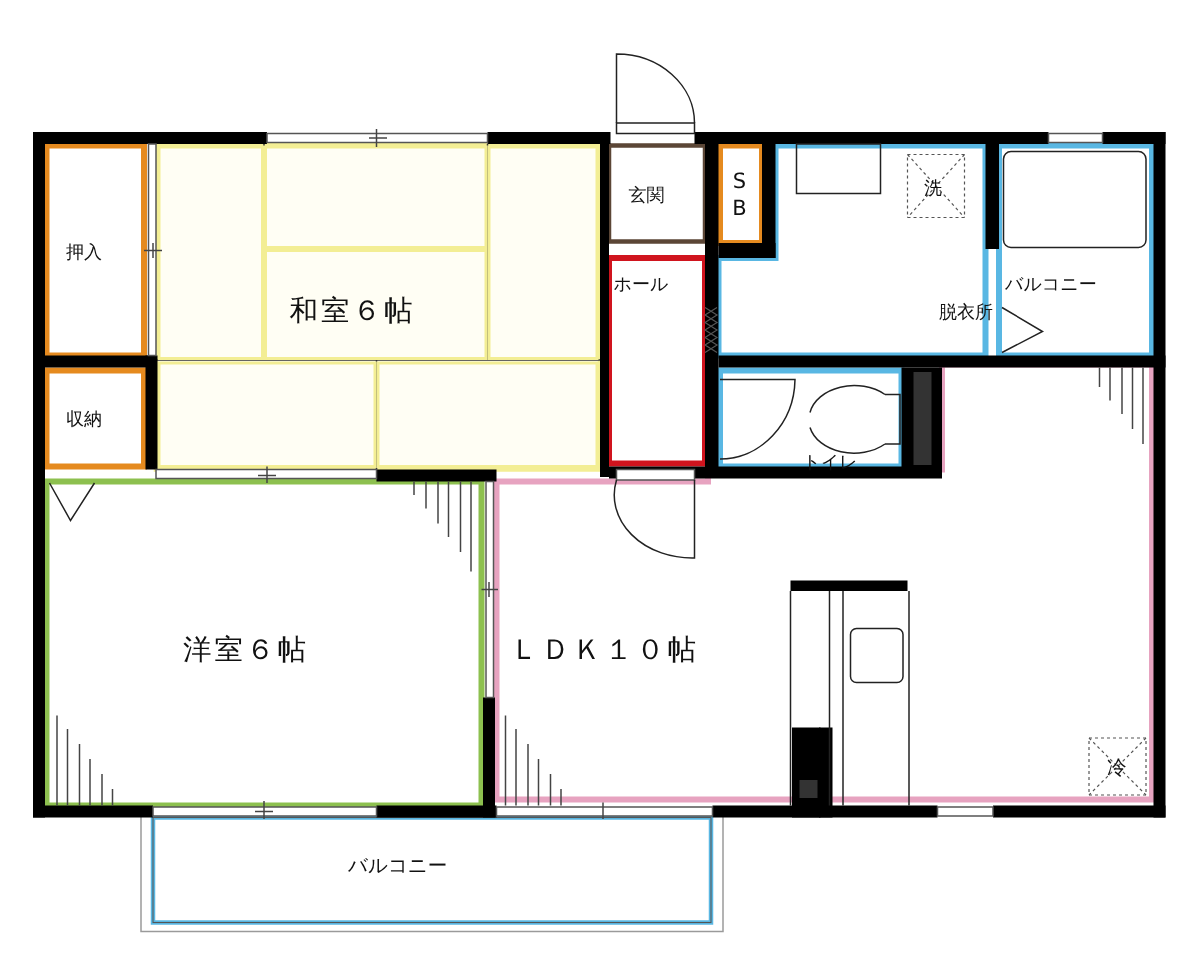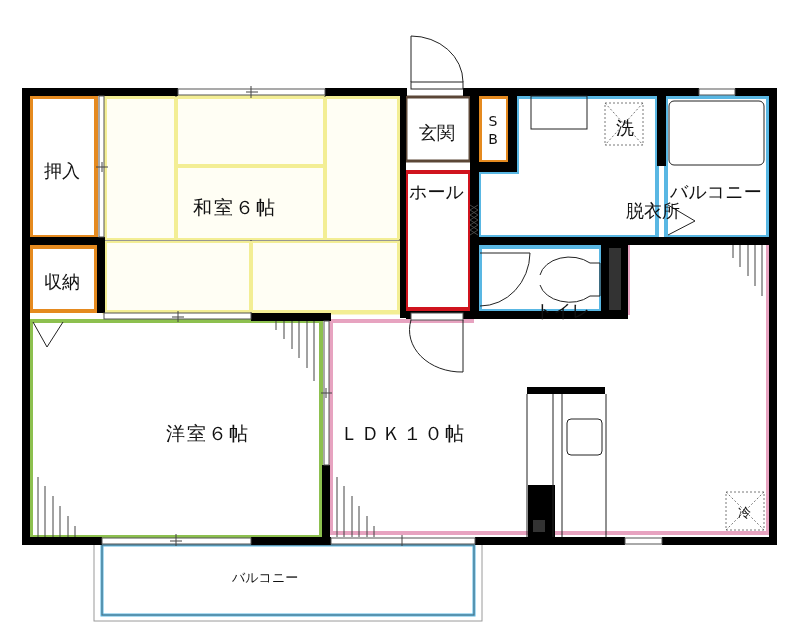--- a/index.html
+++ b/index.html
@@ -1,21 +1,21 @@
 <!DOCTYPE html>
 <html><head>
 <meta charset="utf-8">
 <style>
   html, body { margin:0; padding:0; background:#ffffff; }
   body { width:800px; height:635px; position:relative; overflow:hidden;
          font-family:"DejaVu Sans", "Liberation Sans", sans-serif; }
   #plan { position:absolute; left:0; top:0; width:800px; height:635px; }
   .lbl { position:absolute; color:#111; white-space:nowrap; line-height:1; }
   .lbl-lg { font-size:19px; letter-spacing:2px; }
-  .lbl-md { font-size:18px; }
+  .lbl-md { font-size:12px; }
   .lbl-sm { font-size:13px; }
   .vert { writing-mode:vertical-rl; text-orientation:upright; font-size:14px; letter-spacing:2px; }
 </style>
 </head>
 <body>
 
 <svg id="plan" viewBox="0 0 800 635" xmlns="http://www.w3.org/2000/svg">
 
   <g>
     <rect x="94" y="541" width="388" height="80" fill="none" stroke="#9a9a9a" stroke-width="1"></rect>
@@ -195,21 +195,21 @@
     <line x1="374" y1="526" x2="374" y2="537"></line>
     <line x1="733" y1="245" x2="733" y2="258"></line>
     <line x1="740" y1="245" x2="740" y2="267"></line>
     <line x1="748" y1="245" x2="748" y2="276"></line>
     <line x1="755" y1="245" x2="755" y2="286"></line>
     <line x1="762" y1="245" x2="762" y2="296"></line>
   </g>
 </svg>
 
 <div class="lbl lbl-lg" style="left:193px;top:198px;">和室６帖</div>
-<div class="lbl lbl-lg" style="left:122px;top:424px;margin-left:44px;">洋室６帖</div>
+<div class="lbl lbl-lg" style="left:122px;top:424px;">洋室６帖</div>
 <div class="lbl lbl-lg" style="left:340px;top:424px;">ＬＤＫ１０帖</div>
 <div class="lbl lbl-md" style="left:44px;top:162px;">押入</div>
 <div class="lbl lbl-md" style="left:44px;top:273px;">収納</div>
 <div class="lbl lbl-md" style="left:419px;top:124px;">玄関</div>
 <div class="lbl vert" style="left:486px;top:113px;">SB</div>
 <div class="lbl lbl-md" style="left:409px;top:183px;">ホール</div>
 <div class="lbl lbl-md" style="left:626px;top:202px;text-align:center;">脱衣所</div>
 <div class="lbl lbl-md" style="left:670px;top:183px;">バルコニー</div>
 <div class="lbl lbl-md" style="left:535px;top:273px;margin-top:29px;">トイレ</div>
 <div class="lbl lbl-sm" style="left:232px;top:571px;">バルコニー</div>

